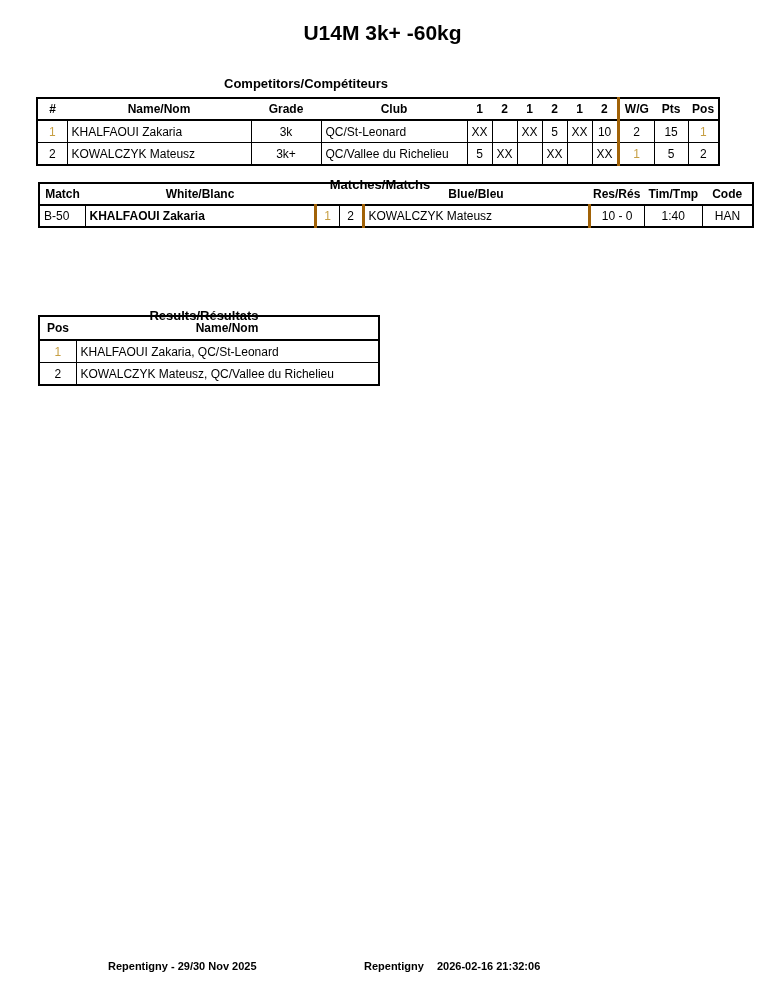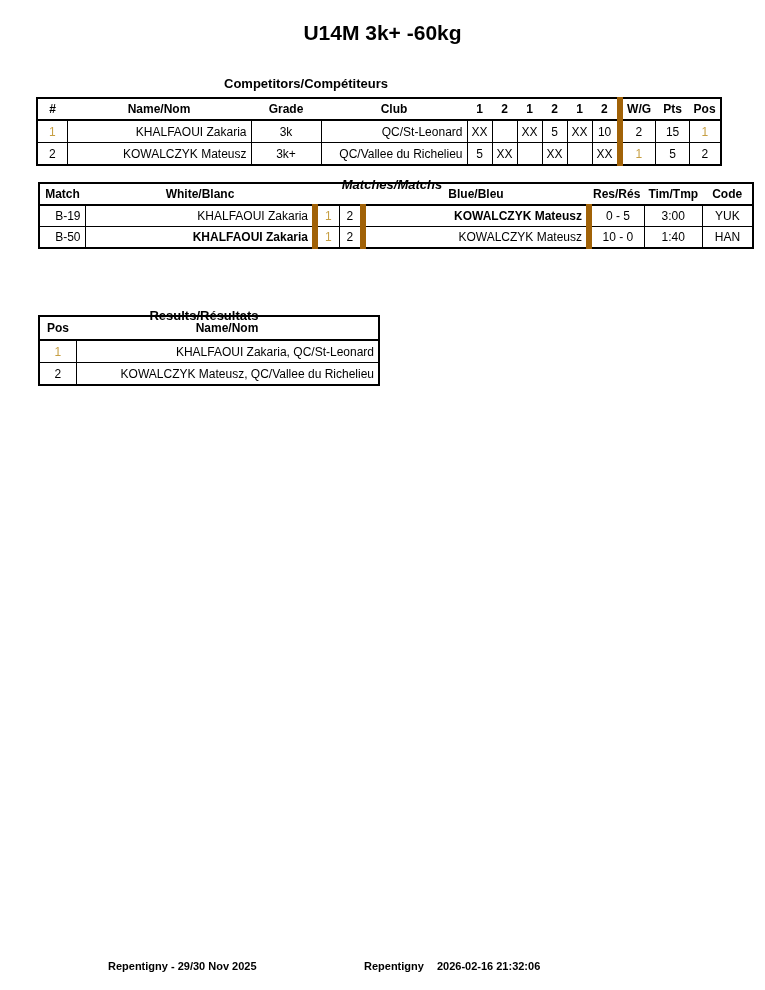--- a/index.html
+++ b/index.html
@@ -16,21 +16,21 @@
     text-align: center;
     font-size: 21px; font-weight: bold;
   }
   .section-heading {
     position: absolute;
     transform: translateX(-50%);
     font-size: 13px; font-weight: bold;
     white-space: nowrap;
   }
   #competitors-heading { left: 306px; top: 76px; }
-  #matches-heading     { left: 392px; top: 177px; font-style: italic; }
+  #matches-heading     { left: 380px; top: 177px; }
   #results-heading     { left: 204px; top: 308px; }
 
   table.tbl {
     position: absolute;
     border-collapse: collapse;
     table-layout: fixed;
     border: 2px solid #000;
     font-size: 12px;
   }
   #competitors-table { left: 36px; top: 97px; }
@@ -46,23 +46,23 @@
     overflow: hidden; white-space: nowrap;
   }
   .tbl td {
     border: 1px solid #000;
     padding: 0 4px;
     height: 21px;
     vertical-align: middle;
     overflow: hidden; white-space: nowrap;
   }
   #matches-table td { height: 20px; }
-  .l { text-align: right; padding-left: 7px; }
+  .l { text-align: left; padding-left: 7px; }
   .c { text-align: center; }
-  th.thickL, td.thickL { border-left: 6px solid #a16207; }
+  th.thickL, td.thickL { border-left: 3px solid #a16207; }
   .bold { font-weight: bold; }
   .gold { color: var(--gold, #C79F43); }
 
   .footer-text {
     position: absolute; top: 960px;
     font-size: 11px; font-weight: bold;
     white-space: nowrap;
   }
   #footer-event { left: 108px; }
   #footer-print { left: 364px; display: flex; gap: 13px; }
@@ -163,30 +163,20 @@
         <th></th>
         <th></th>
         <th>Blue/Bleu</th>
         <th>Res/Rés</th>
         <th>Tim/Tmp</th>
         <th>Code</th>
       </tr>
     </thead>
     <tbody>
       <tr>
-        <td class="l">B-19</td>
-        <td class="l">KHALFAOUI Zakaria</td>
-        <td class="c thickL auto-gold gold">1</td>
-        <td class="c">2</td>
-        <td class="l thickL bold">KOWALCZYK Mateusz</td>
-        <td class="c thickL">0 - 5</td>
-        <td class="c">3:00</td>
-        <td class="c">YUK</td>
-      </tr>
-      <tr>
         <td class="l">B-50</td>
         <td class="l bold">KHALFAOUI Zakaria</td>
         <td class="c thickL auto-gold gold">1</td>
         <td class="c">2</td>
         <td class="l thickL">KOWALCZYK Mateusz</td>
         <td class="c thickL">10 - 0</td>
         <td class="c">1:40</td>
         <td class="c">HAN</td>
       </tr>
     </tbody>

